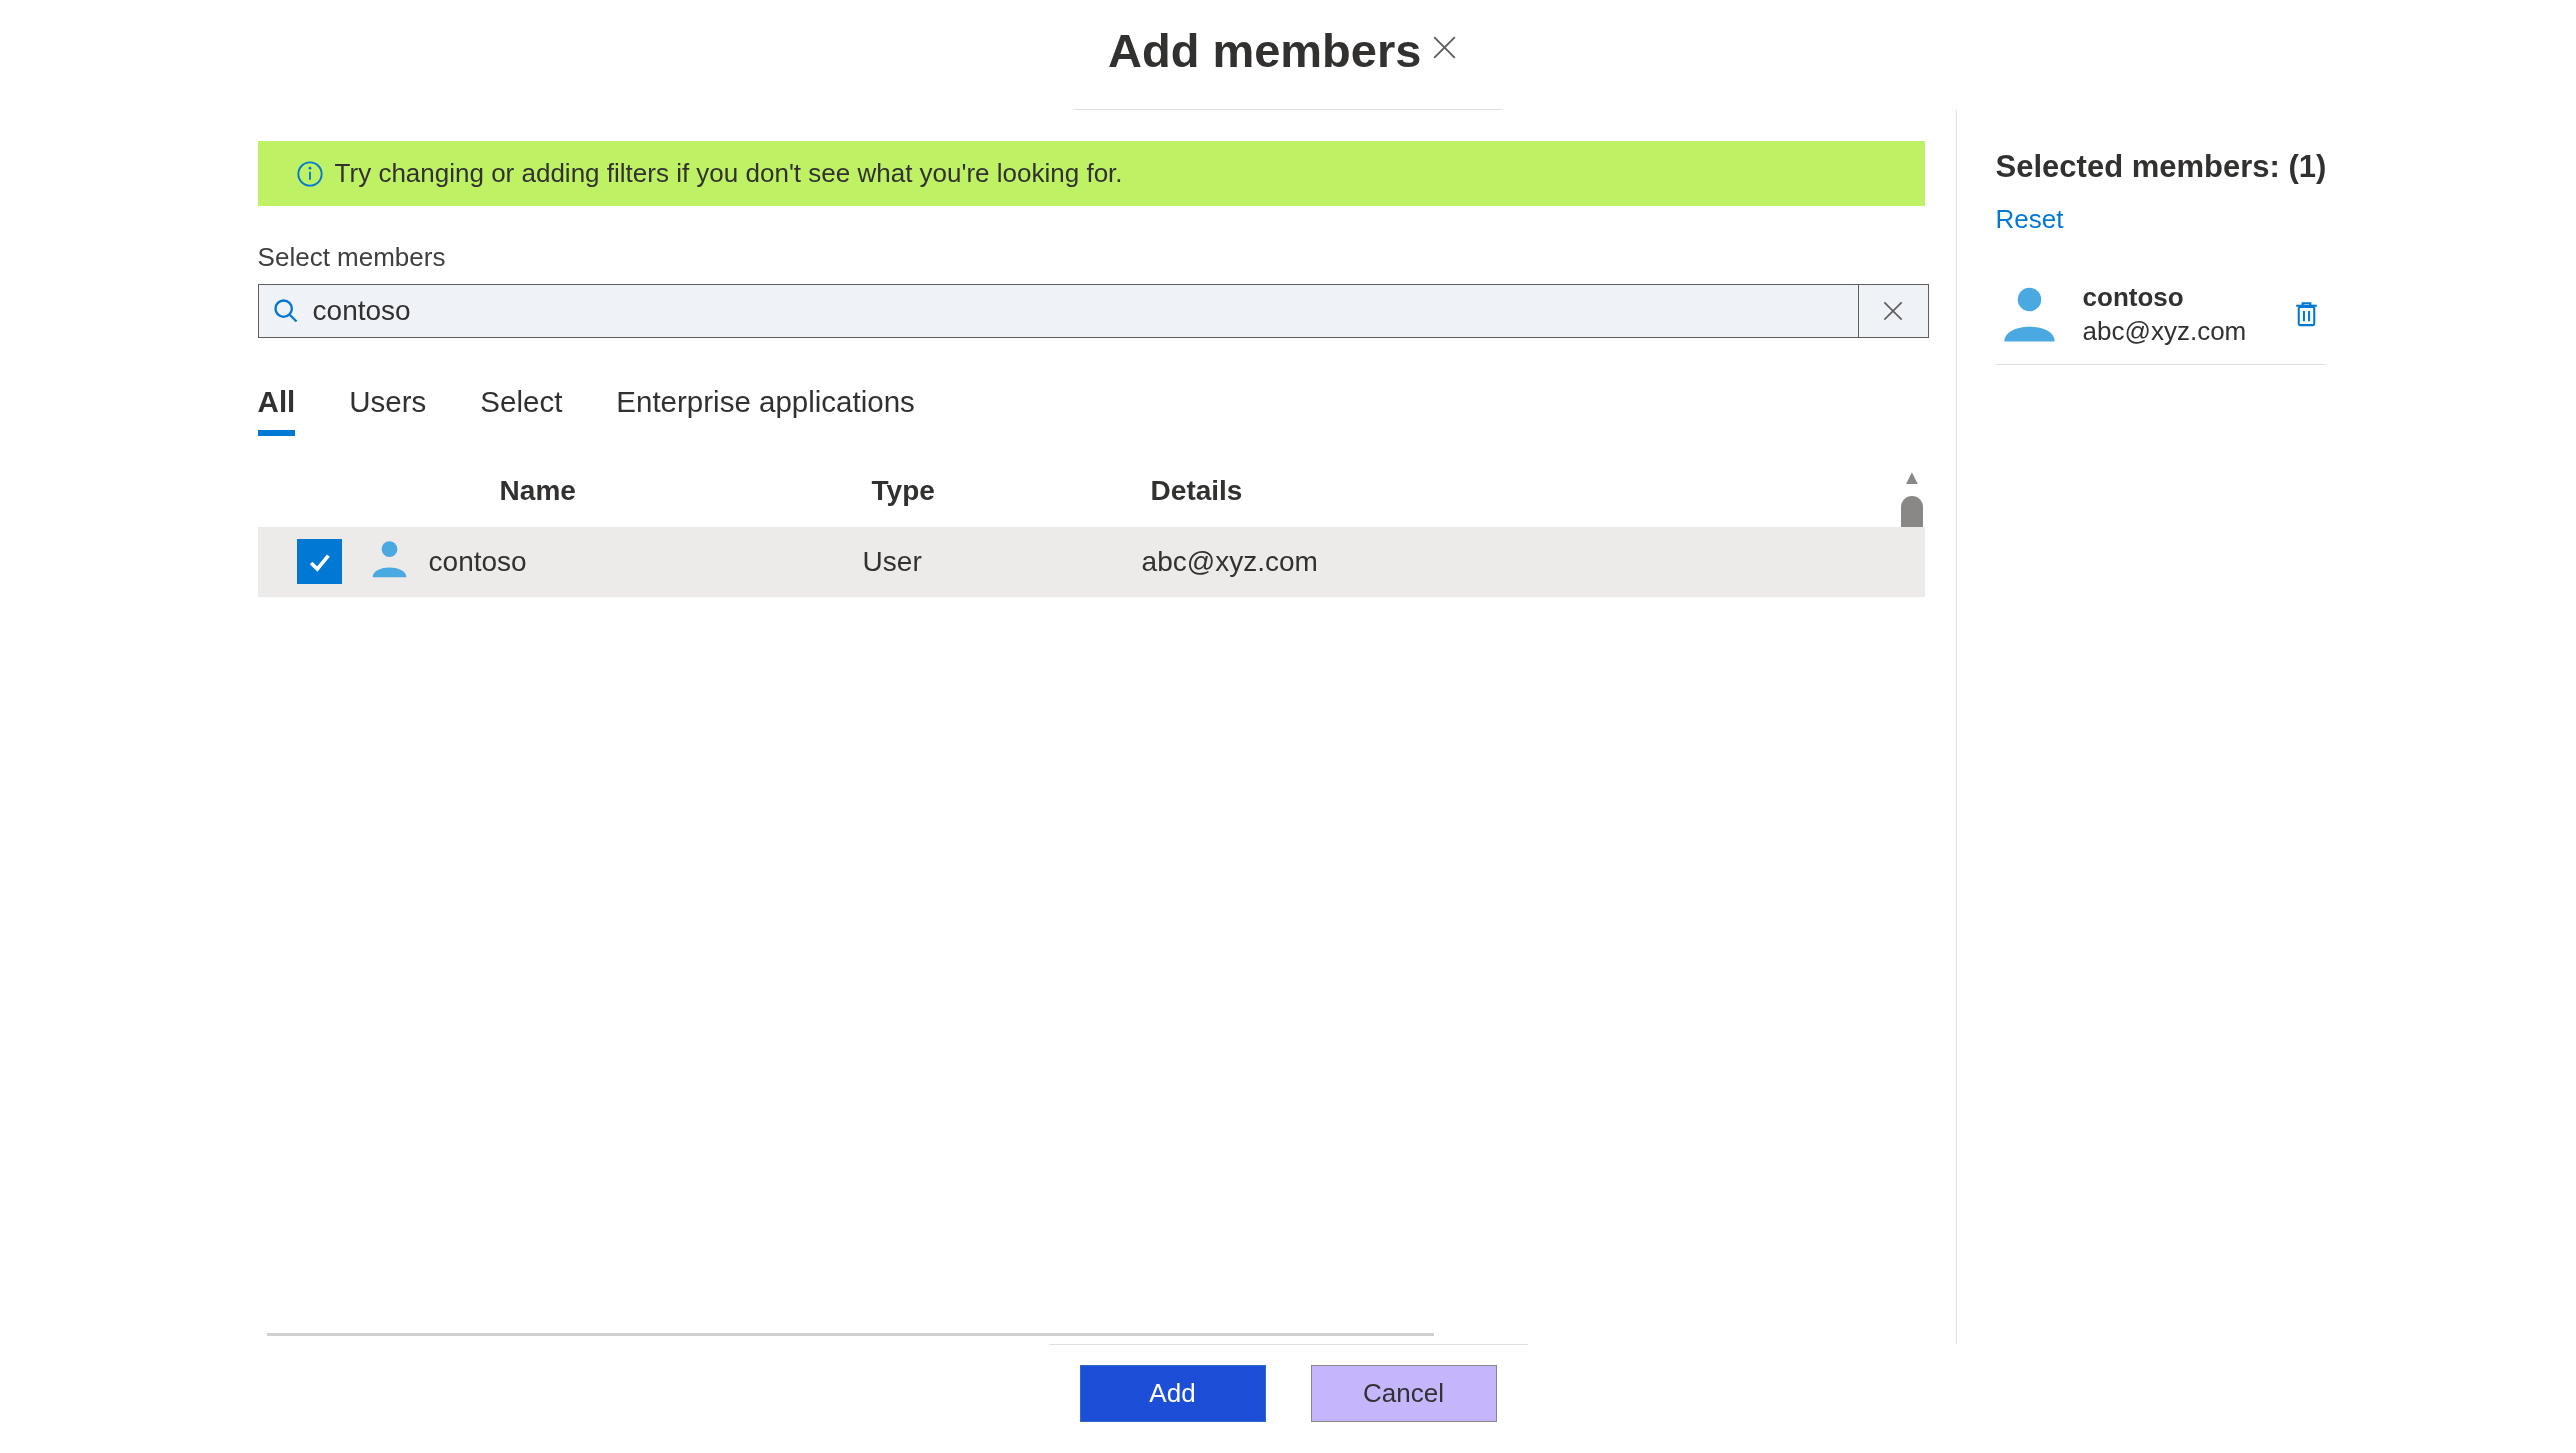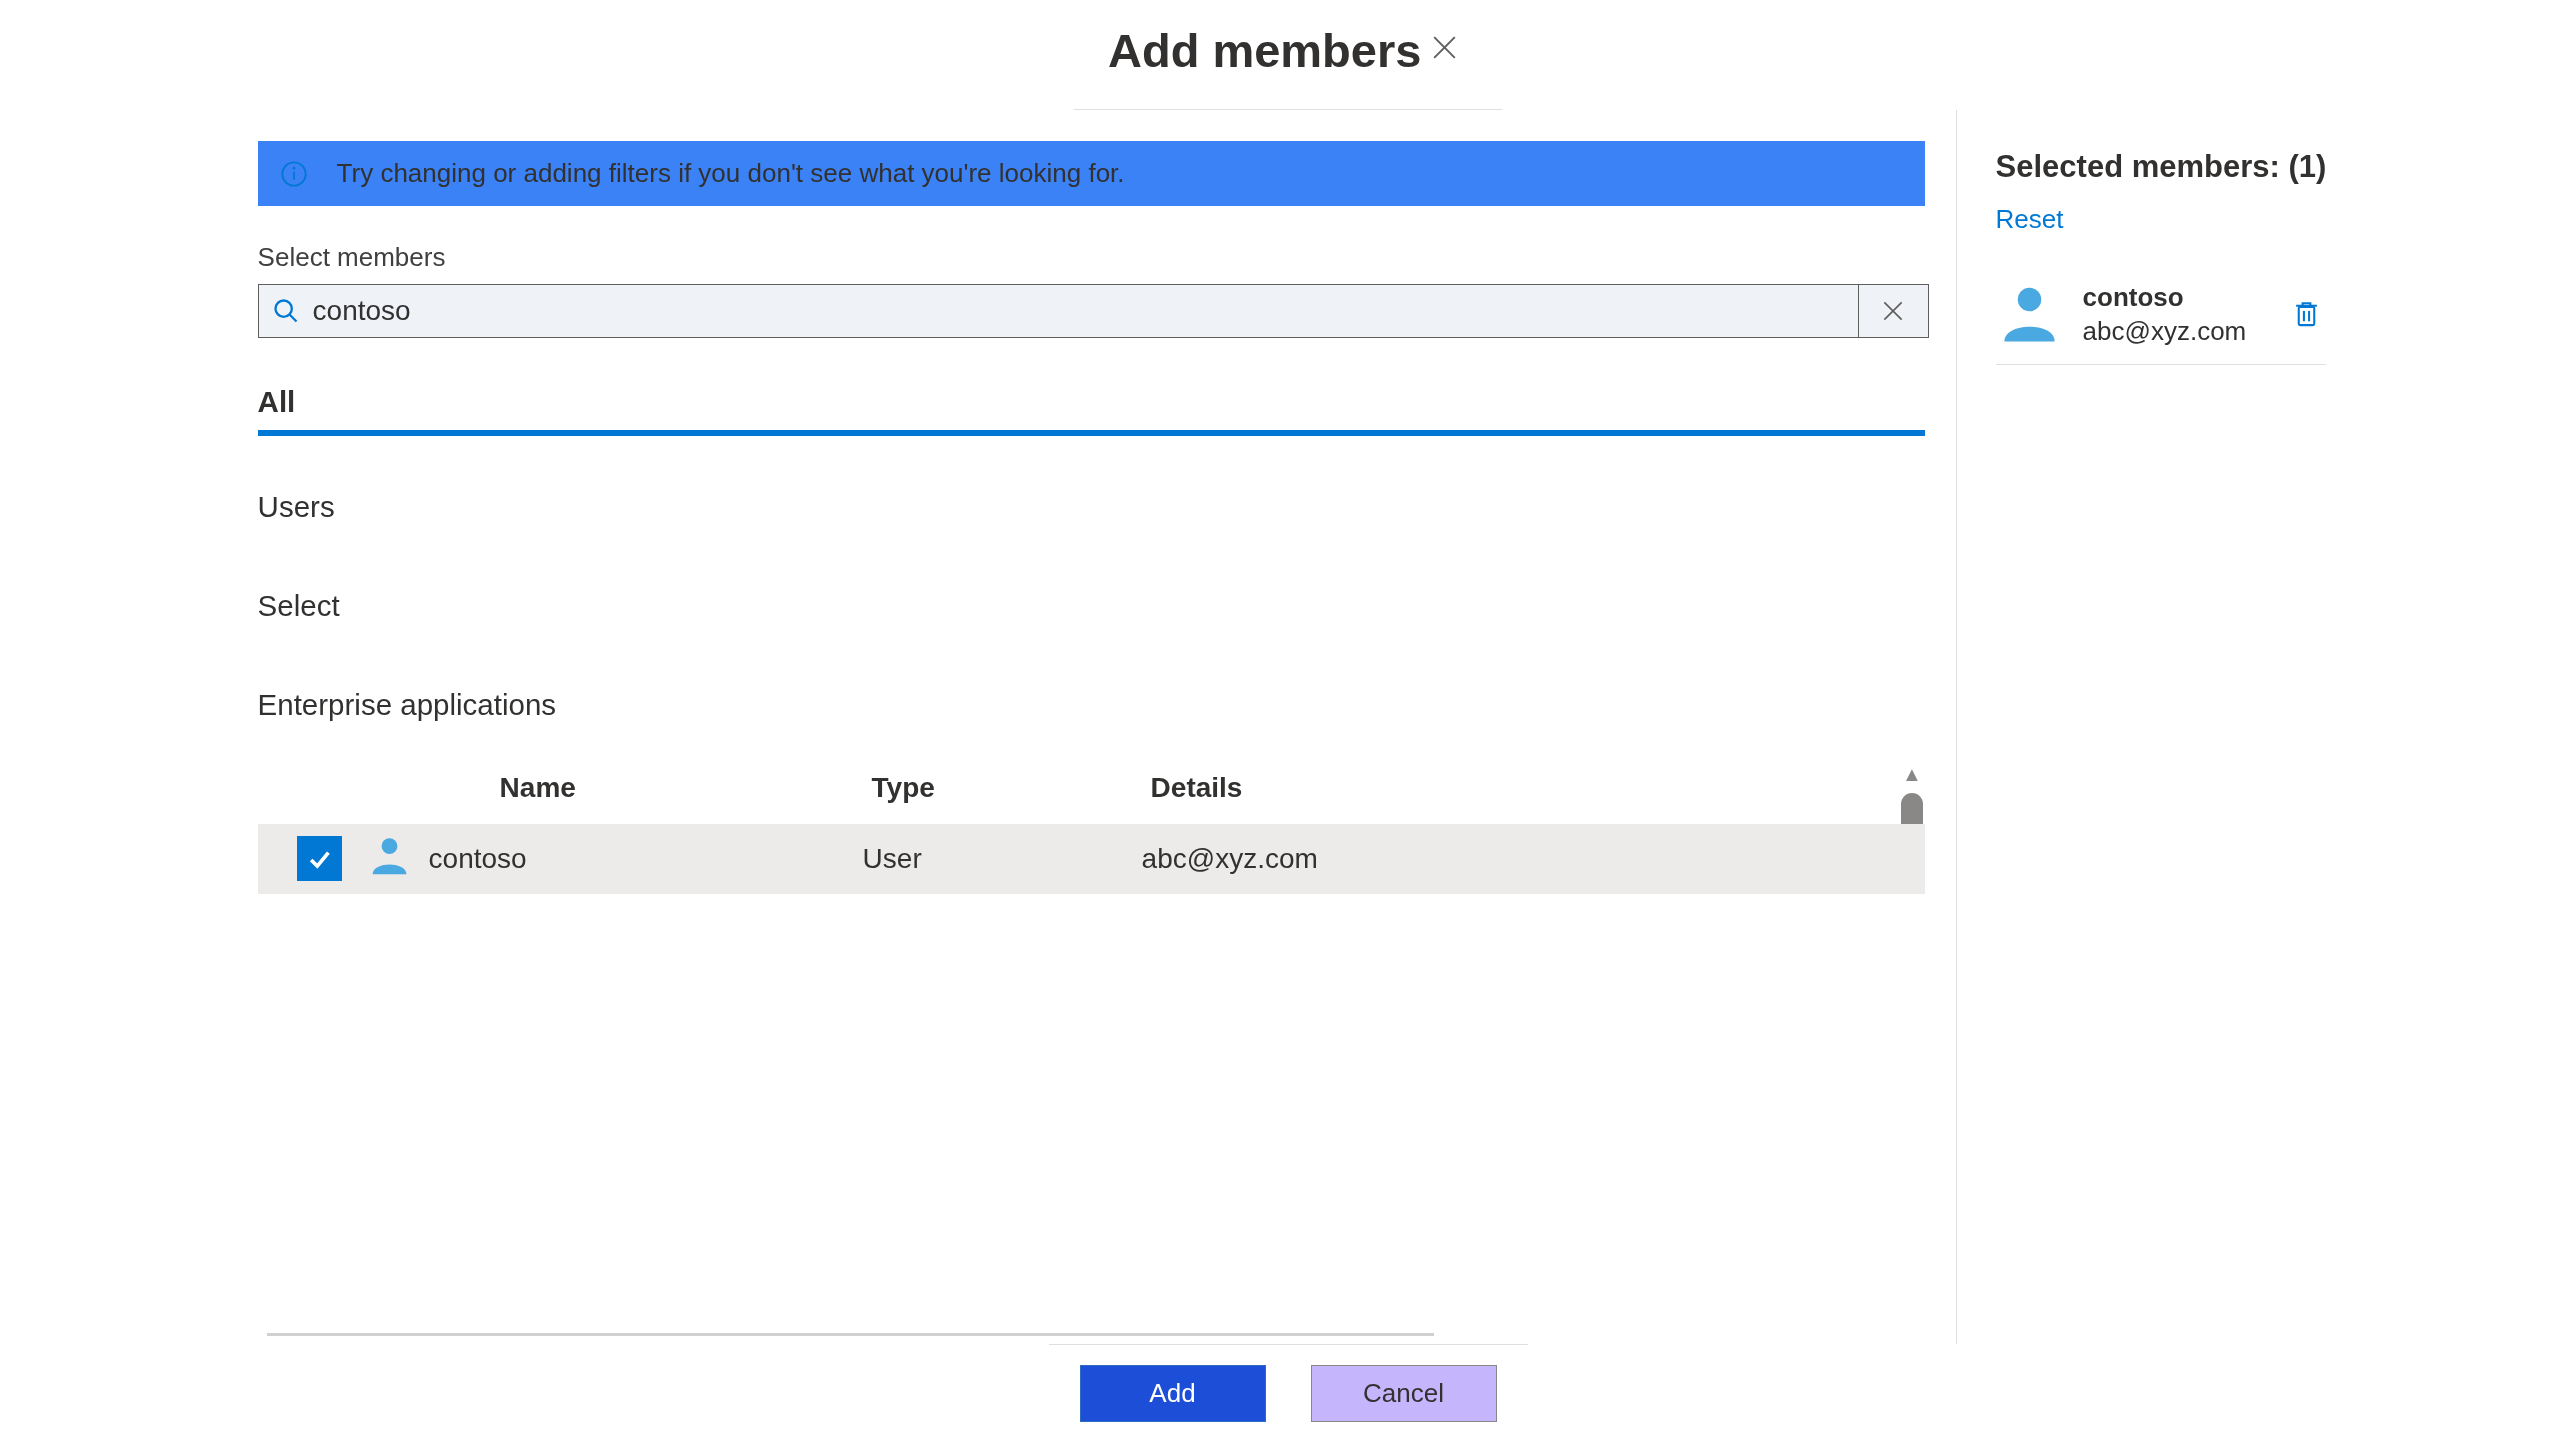--- a/index.html
+++ b/index.html
@@ -59,23 +59,23 @@
     border-left: 1.6px solid #e1dfdd;
     padding: 39px 23px 0 39px;
     display: flex;
     flex-direction: column;
   }
 
   
   .info-bar {
     display: flex;
     align-items: center;
-    gap: 29px;
-    background: #3b82f6;
-    padding: 17px 22px;
+    gap: 11px;
+    background: #bef264;
+    padding: 17px 38px;
     font-size: 26px;
     color: #323130;
   }
   .info-icon-wrap {
     display:inline-flex;
     align-items:center;
     justify-content:center;
   }
 
   
@@ -122,21 +122,20 @@
     cursor:pointer;
     flex:0 0 auto;
   }
 
   
   .tabs {
     margin-top: 47px;
     display: flex;
     gap: 54px;
     font-size: 29.5px;
-    flex-direction: column;
   }
   .tab {
     cursor: pointer;
     padding-bottom: 11px;
     color: #323130;
   }
   .tab.active {
     font-weight: 600;
     border-bottom: 6.2px solid #0078d4;
   }

